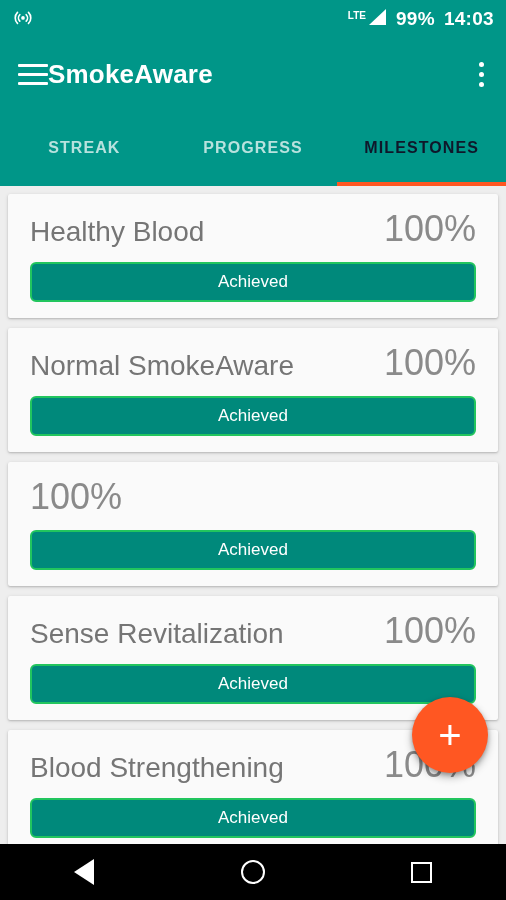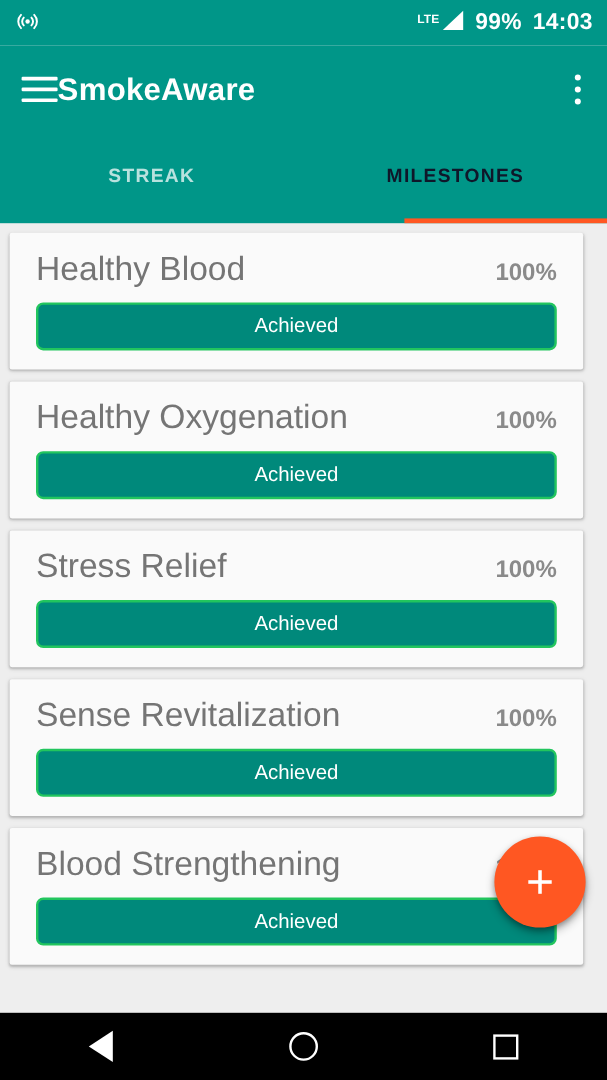--- a/index.html
+++ b/index.html
@@ -43,30 +43,30 @@
     height:100%; display:flex; align-items:center; justify-content:center;
   }
   .tab.active{ color:#0f172a; }
   .tab-indicator{
     position:absolute; bottom:0; height:4px; background:#ff5722;
     left:66.666%; width:33.333%;
   }
   
   .list{
     position:absolute; top:186px; left:0; right:0; bottom:0;
-    padding:8px 20px 0 8px; overflow:hidden;
+    padding:8px 8px 0 8px; overflow:hidden;
   }
   .card{
     background:#fafafa; border-radius:2px; margin-bottom:10px;
     padding:14px 22px 16px 22px;
     box-shadow:0 1px 2px rgba(0,0,0,.18), 0 1px 4px rgba(0,0,0,.10);
   }
   .card-head{ display:flex; align-items:baseline; justify-content:space-between; }
   .card-title{ font-size:28px; color:#757575; font-weight:normal; }
-  .card-pct{ font-size:20px; color:#8a8a8a; font-weight:bold; }
+  .card-pct{ font-size:36px; color:#8a8a8a; font-weight:normal; }
   .progress{
     margin-top:12px; height:40px; border-radius:6px;
     border:2px solid #22c55e; background:#00897b;
     display:flex; align-items:center; justify-content:center;
     cursor:pointer;
   }
   .progress-label{ color:#ffffff; font-size:17px; }
   
   .fab{
     position:absolute; right:18px; bottom:127px;
@@ -129,49 +129,49 @@
   <div class="app-title">SmokeAware</div>
   <div class="overflow">
     <i></i>
     <i></i>
     <i></i>
   </div>
 </div>
 
 <div class="tabs">
   <div class="tab">STREAK</div>
+  <div class="tab">PROGRESS</div>
   <div class="tab active">MILESTONES</div>
   <div class="tab-indicator"></div>
 </div>
 
 <div class="list">
 
   <div class="card">
     <div class="card-head">
       <span class="card-title">Healthy Blood</span>
       <span class="card-pct">100%</span>
     </div>
     <div class="progress">
       <span class="progress-label">Achieved</span>
     </div>
   </div>
 
   <div class="card">
     <div class="card-head">
-      <span class="card-title">Healthy Oxygenation</span>
-      <span class="card-pct">100%</span>
-    </div>
-    <div class="progress">
-      <span class="progress-label">Achieved</span>
-    </div>
-  </div>
-
-  <div class="card">
-    <div class="card-head">
-      <span class="card-title">Stress Relief</span>
+      <span class="card-title">Normal SmokeAware</span>
+      <span class="card-pct">100%</span>
+    </div>
+    <div class="progress">
+      <span class="progress-label">Achieved</span>
+    </div>
+  </div>
+
+  <div class="card">
+    <div class="card-head">
       <span class="card-pct">100%</span>
     </div>
     <div class="progress">
       <span class="progress-label">Achieved</span>
     </div>
   </div>
 
   <div class="card">
     <div class="card-head">
       <span class="card-title">Sense Revitalization</span>

